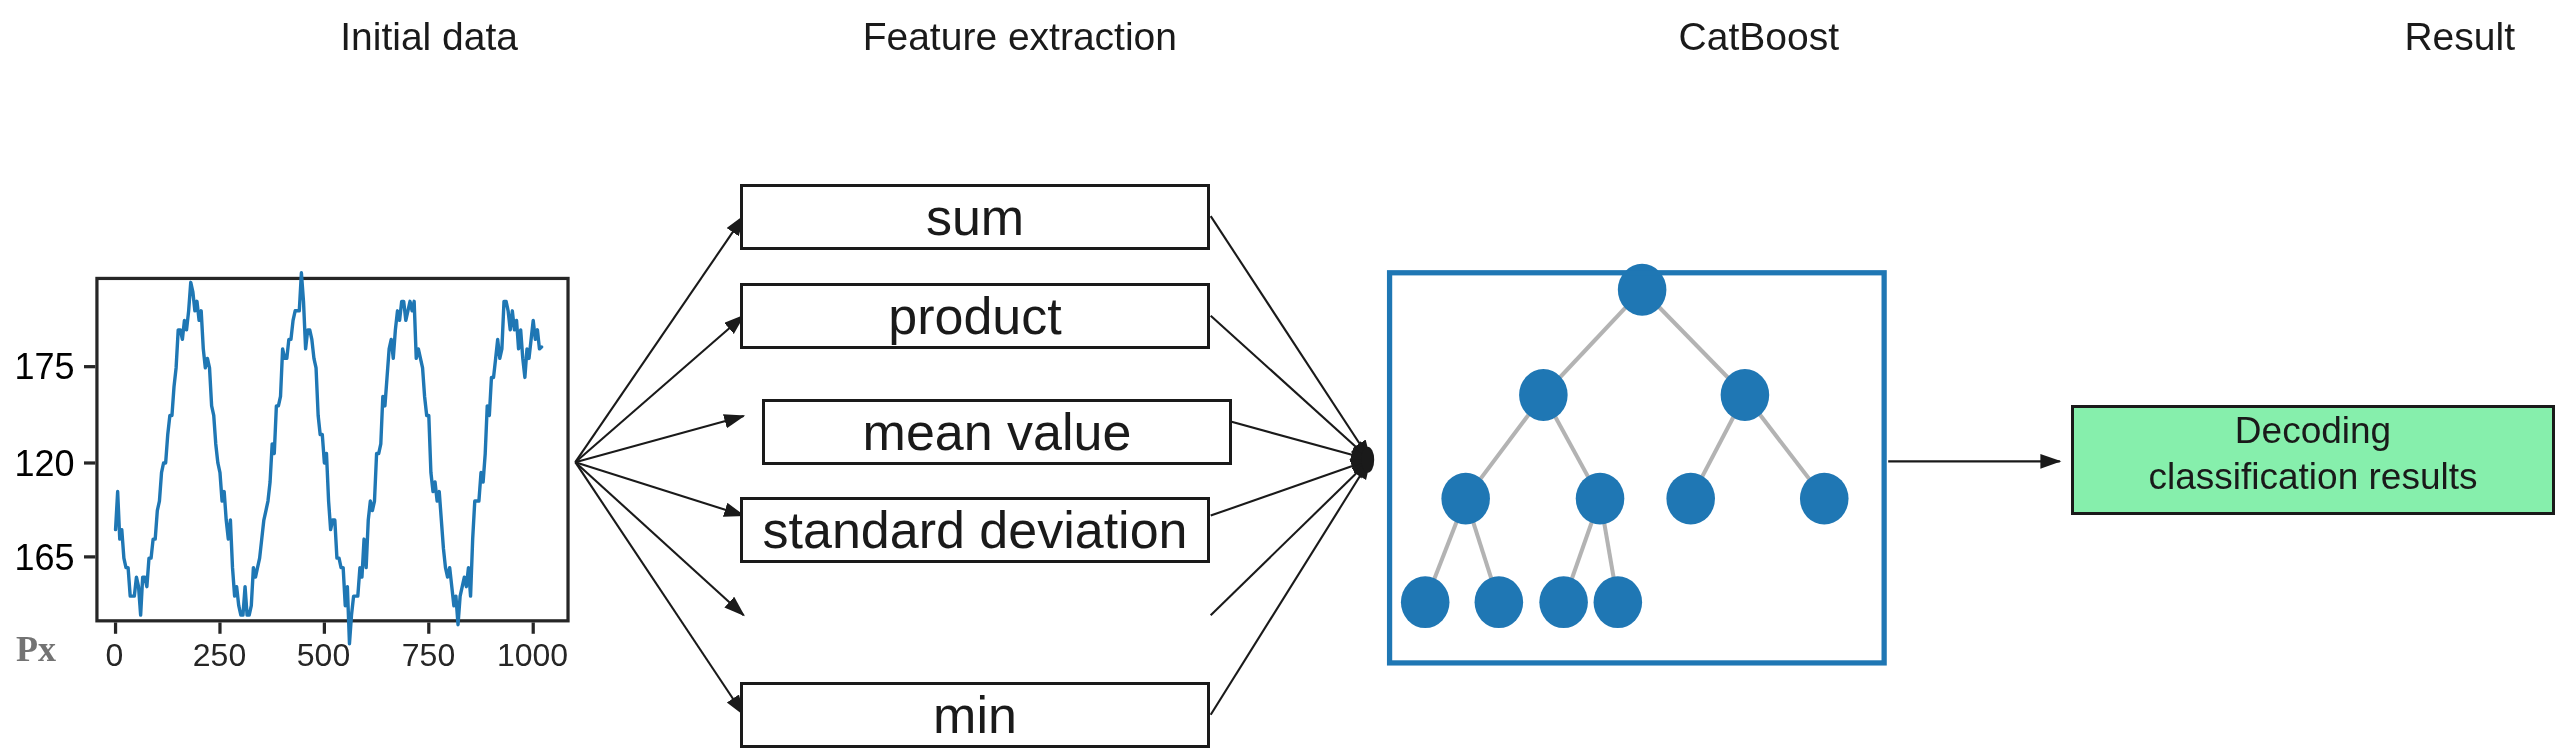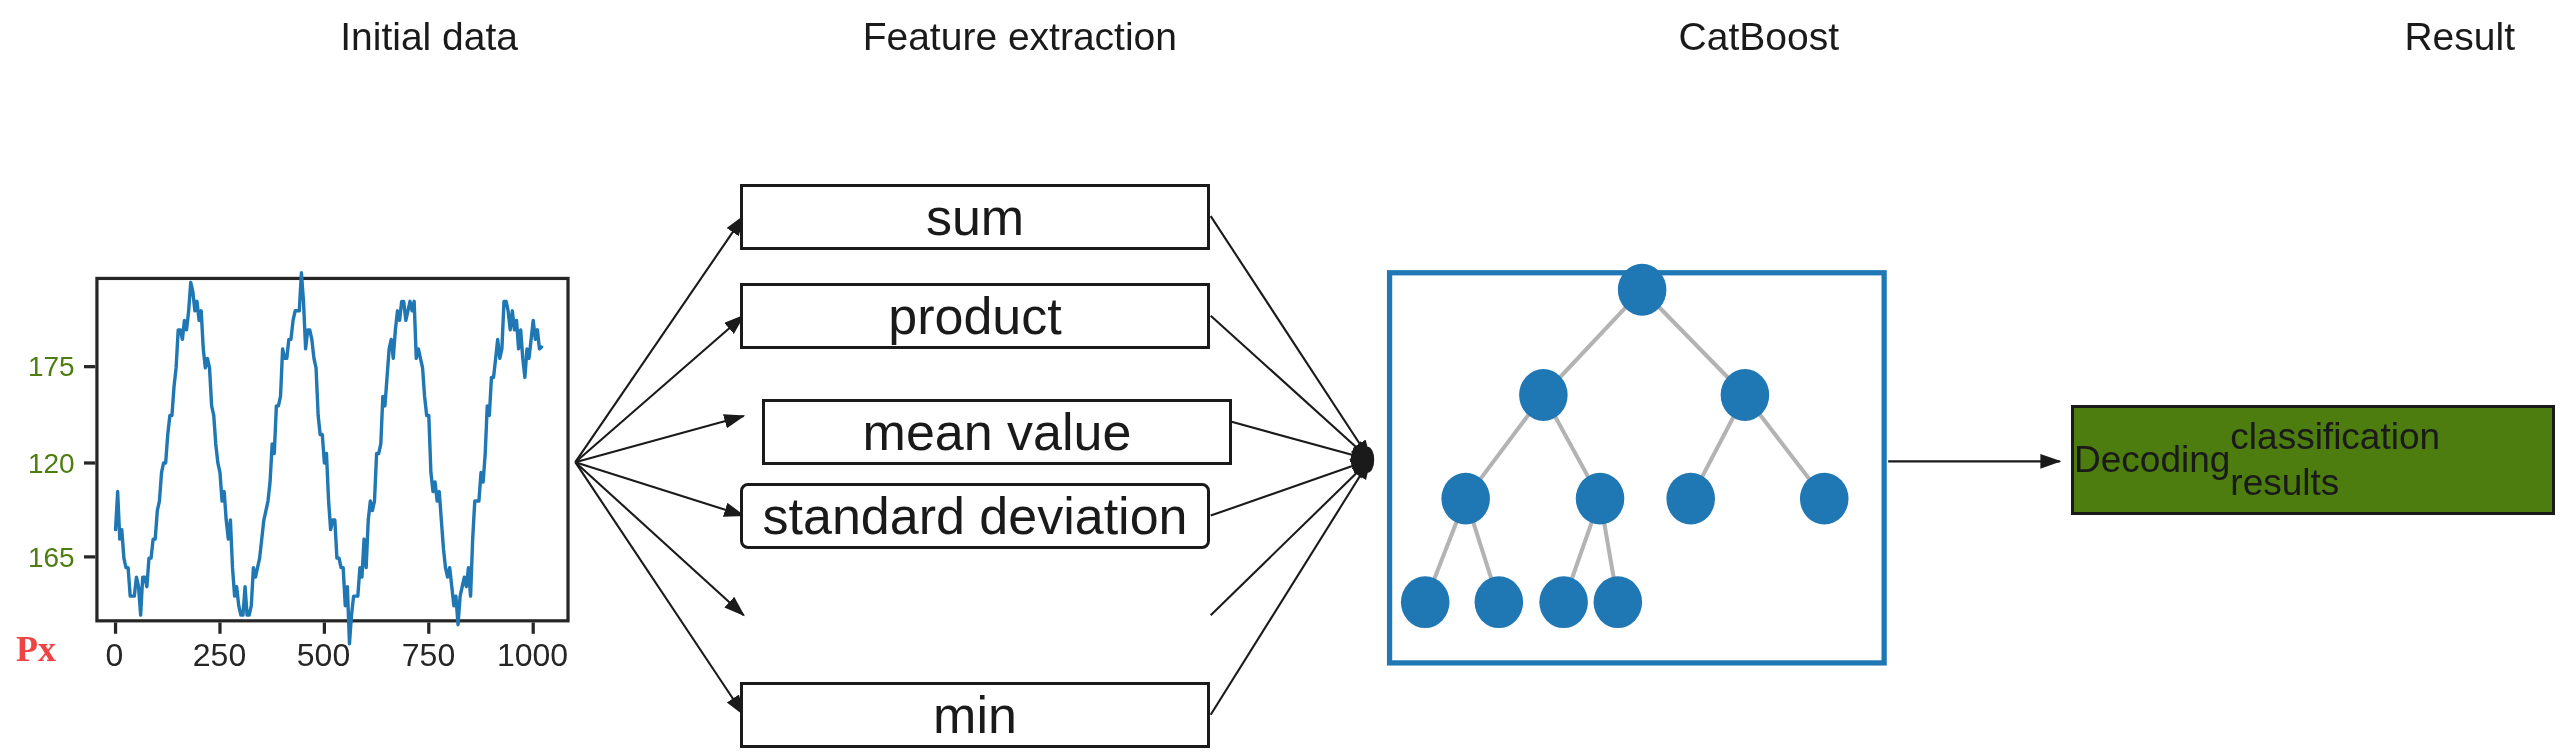--- a/index.html
+++ b/index.html
@@ -4,27 +4,27 @@
 <style>
   html,body{margin:0;padding:0;background:#ffffff;}
   #stage{position:relative;width:2576px;height:756px;background:#fff;overflow:hidden;
          font-family:"Liberation Sans", sans-serif;color:var(--ink);}
   :root{--ink:#1a1a1a;--blue:#1f77b4;--gray:#b3b3b3;--frame:#262626;}
   .col-title{position:absolute;top:13px;height:47px;font-size:39px;line-height:47px;
              text-align:right;color:var(--ink);}
   .feature-box{position:absolute;left:740px;width:470px;height:66px;background:#fff;
                border:3.2px solid var(--ink);box-sizing:border-box;display:flex;
                align-items:center;justify-content:center;font-size:52px;color:var(--ink);}
-  .result-box{position:absolute;left:2071px;top:405px;width:484px;height:110px;background:#4d7c0f;
-              border:3.2px solid var(--ink);box-sizing:border-box;display:flex;flex-direction:row;
+  .result-box{position:absolute;left:2071px;top:405px;width:484px;height:110px;background:#86efac;
+              border:3.2px solid var(--ink);box-sizing:border-box;display:flex;flex-direction:column;
               align-items:center;justify-content:flex-start;font-size:37px;line-height:46px;color:var(--ink);}
-  .ytick{position:absolute;left:1.6px;width:73px;text-align:right;font-size:28px;line-height:37px;color:#4d7c0f;}
+  .ytick{position:absolute;left:1.6px;width:73px;text-align:right;font-size:36px;line-height:37px;color:#000000;}
   .xtick{position:absolute;width:113px;text-align:center;font-size:32px;line-height:37px;color:#262626;top:637px;}
   .px-label{position:absolute;left:16px;top:630px;font-family:"Liberation Serif",serif;
-            font-weight:bold;font-size:36px;line-height:39px;color:#ef4444;}
+            font-weight:bold;font-size:36px;line-height:39px;color:#737373;}
   svg{position:absolute;left:0;top:0;}
   .black-line{stroke:var(--ink);stroke-width:2.6;fill:none;}
   .tree-edge{stroke:var(--gray);stroke-width:5;fill:none;}
   .node{fill:var(--blue);stroke:none;}
   .tick{stroke:#262626;stroke-width:4;}
 </style>
 </head>
 <body>
 
 <div id="stage">
@@ -119,21 +119,21 @@
 
   <div class="feature-box" style="top:184px;">
     <span>sum</span>
   </div>
   <div class="feature-box" style="top:283px;">
     <span>product</span>
   </div>
   <div class="feature-box" style="top:399px;margin-left:22px;">
     <span>mean value</span>
   </div>
-  <div class="feature-box" style="top:483px;border-radius:8px;">
+  <div class="feature-box" style="top:497px;">
     <span>standard deviation</span>
   </div>
   <div class="feature-box" style="top:682px;text-align:right;">
     <span>min</span>
   </div>
 
   <div class="result-box">
     <span>Decoding</span>
     <span>classification results</span>
   </div>

